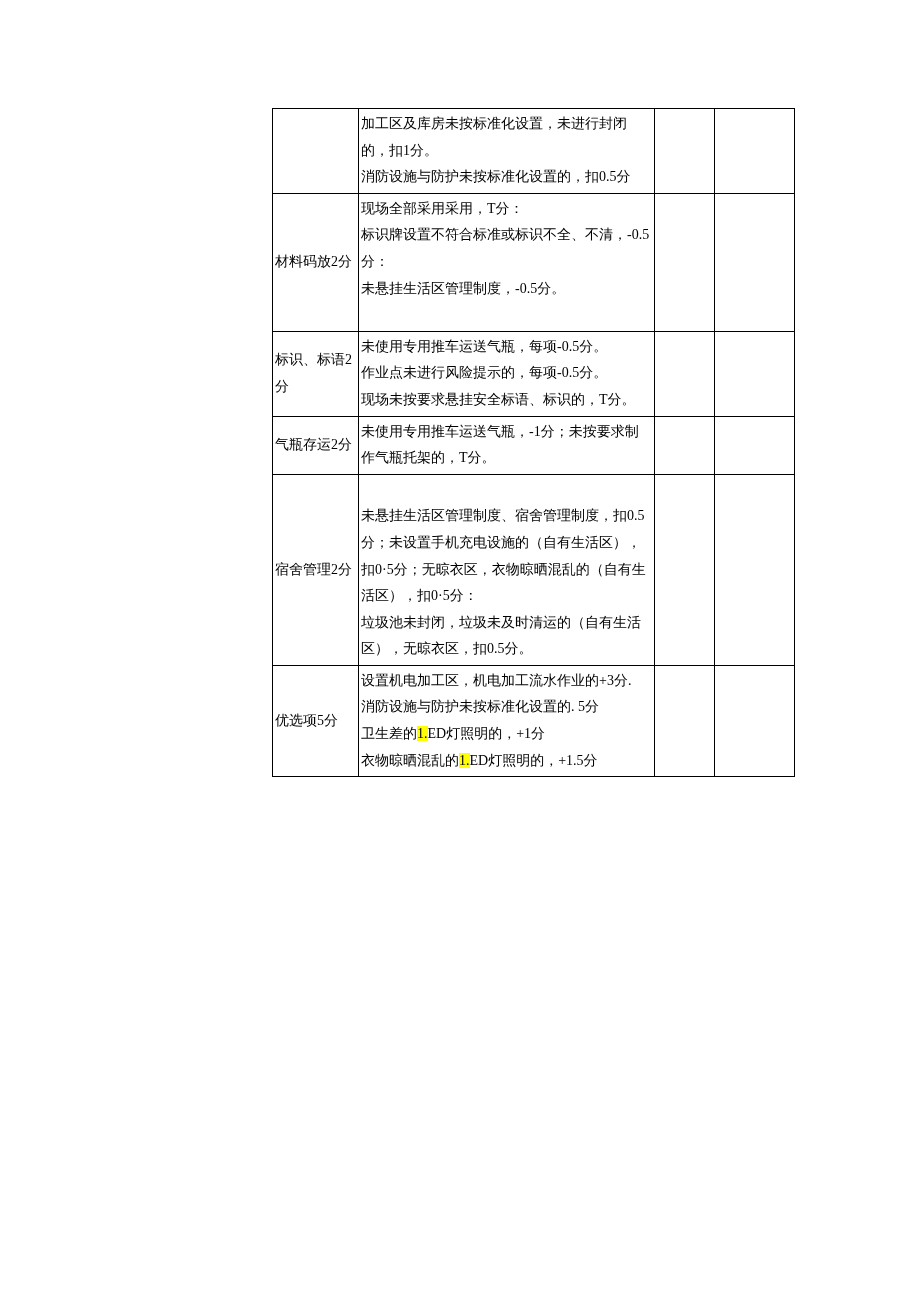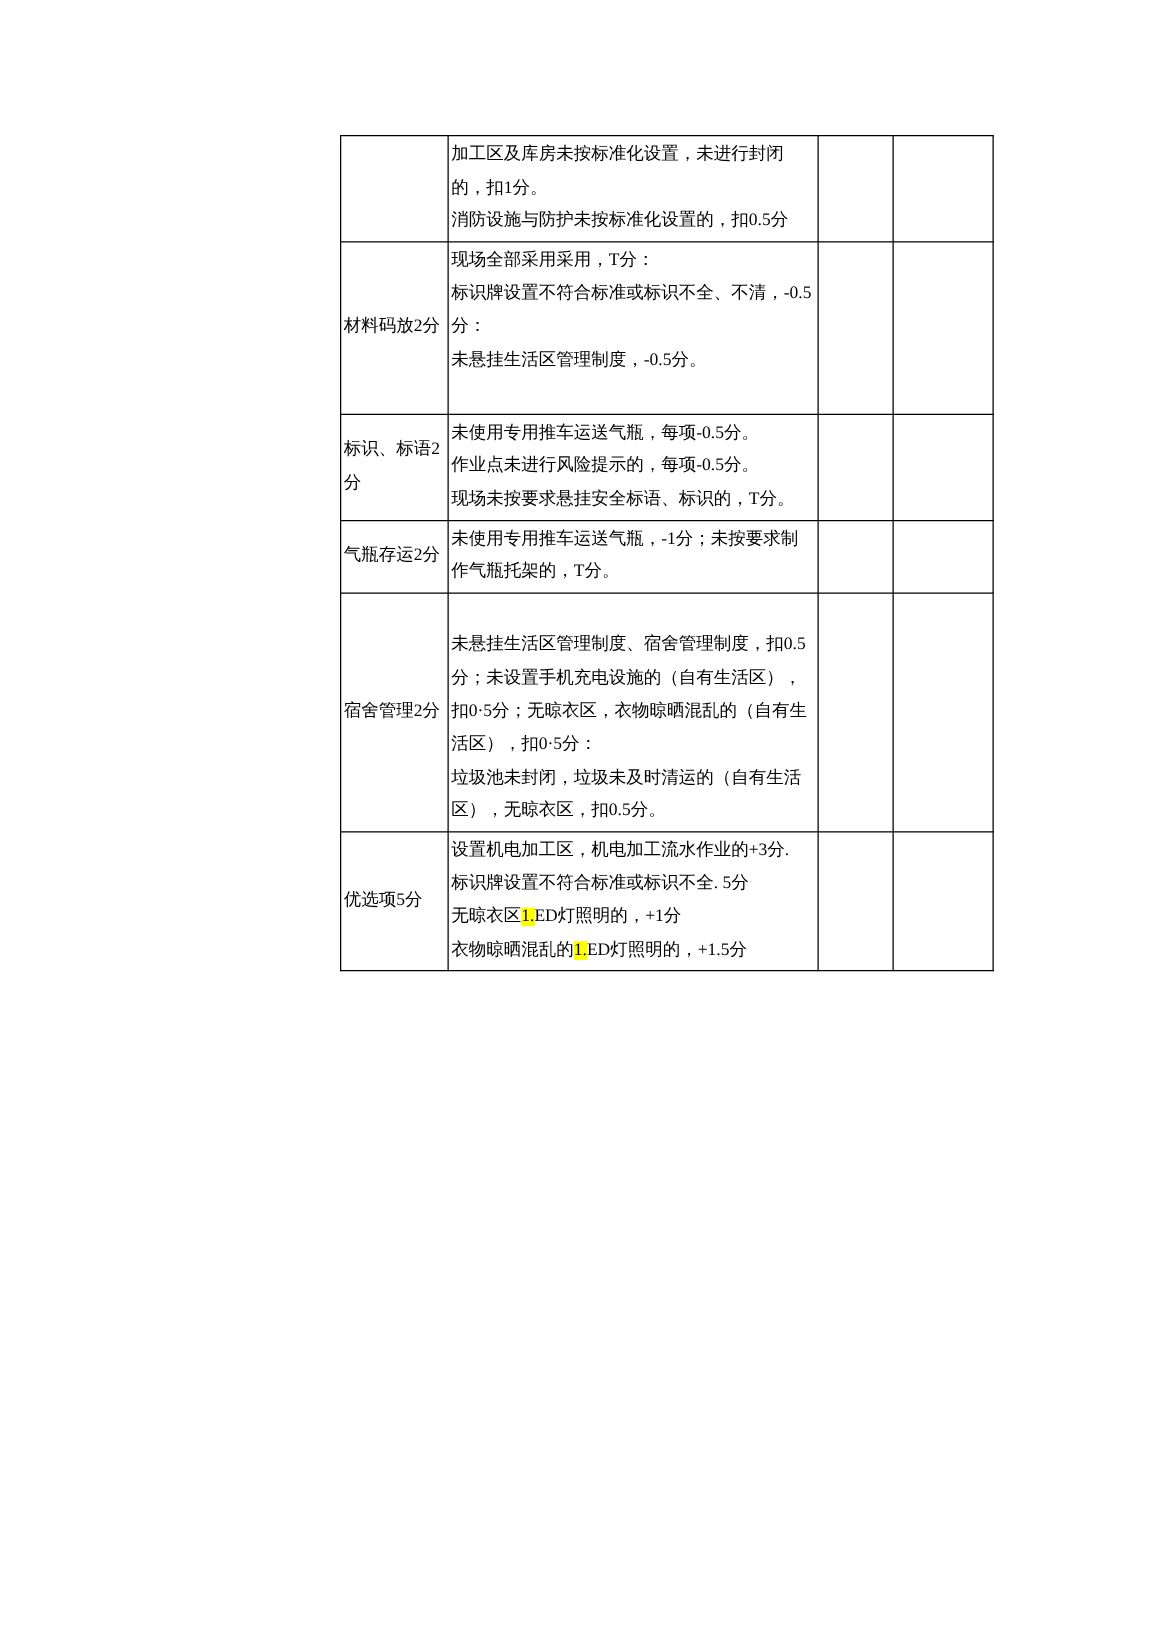--- a/index.html
+++ b/index.html
@@ -105,22 +105,22 @@
             <span class="line"><span>未悬挂生活区管理制度、宿舍管理制度，扣0.5分；未设置手机充电设施的（自有生活区），扣0·5分；无晾衣区，衣物晾晒混乱的（自有生活区），扣0·5分：</span></span>
             <span class="line"><span>垃圾池未封闭，垃圾未及时清运的（自有生活区），无晾衣区，扣0.5分。</span></span>
           </td>
           <td class="col3"></td>
           <td class="col4"></td>
         </tr>
         <tr>
           <td class="cat">优选项5分</td>
           <td class="detail">
             <span class="line"><span>设置机电加工区，机电加工流水作业的+3分.</span></span>
-            <span class="line"><span>标识牌设置不符合标准或标识不全. 5分</span></span>
-            <span class="line"><span>无晾衣区</span><span class="hl">1.</span><span>ED灯照明的，+1分</span></span>
+            <span class="line"><span>消防设施与防护未按标准化设置的. 5分</span></span>
+            <span class="line"><span>卫生差的</span><span class="hl">1.</span><span>ED灯照明的，+1分</span></span>
             <span class="line"><span>衣物晾晒混乱的</span><span class="hl">1.</span><span>ED灯照明的，+1.5分</span></span>
           </td>
           <td class="col3"></td>
           <td class="col4"></td>
         </tr>
       </tbody>
   </table>
 </div>
 
 </body></html>

